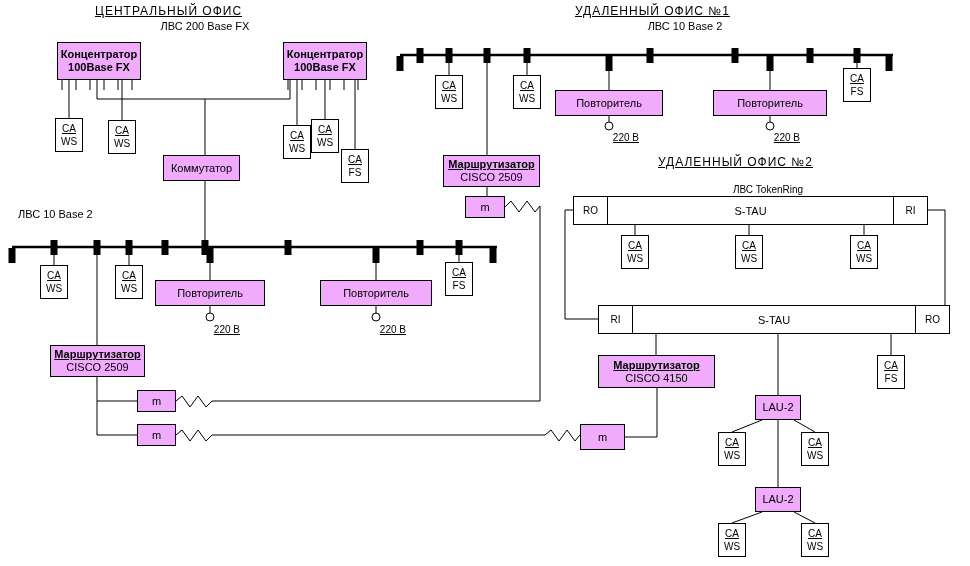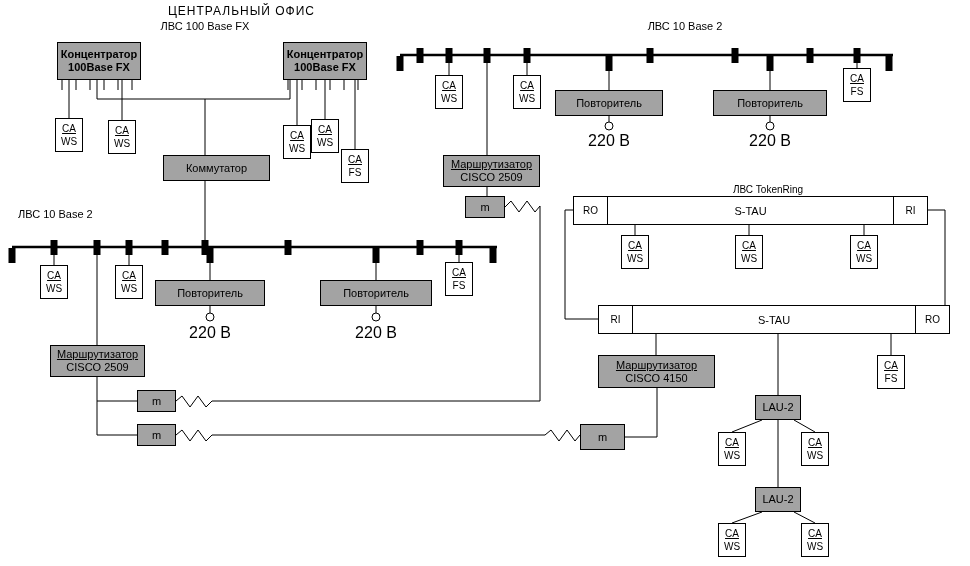--- a/index.html
+++ b/index.html
@@ -4,37 +4,37 @@
 <style>
   * { margin:0; padding:0; box-sizing:border-box; }
   html,body { background:#fff; }
   body { font-family:"Liberation Sans", sans-serif; color:#000; }
   #canvas { position:relative; width:970px; height:566px; background:#fff; overflow:hidden; }
   svg.wires { position:absolute; left:0; top:0; z-index:0; }
   svg.wires line, svg.wires polyline { stroke:#000; fill:none; stroke-width:1; }
   svg.wires line.bus { stroke-width:2.5; }
   svg.wires rect { fill:#000; stroke:none; }
   svg.wires circle { fill:#fff; stroke:#000; stroke-width:1; }
-  .box { position:absolute; border:1px solid #000; background:#a3a3a3; display:flex; flex-direction:column;
+  .box { position:absolute; border:1px solid #000; background:#f0abfc; display:flex; flex-direction:column;
          align-items:center; justify-content:center; font-size:11px; line-height:13px; text-align:center; z-index:1; }
   .bold { font-weight:bold; }
-  .ul { text-decoration:underline; }
+  .ul { text-decoration:underline;font-weight:bold; }
   .station { position:absolute; width:28px; height:34px; border:1px solid #000; background:#fff; z-index:1;
              display:flex; flex-direction:column; align-items:center; justify-content:center;
              font-size:10px; line-height:13px; text-align:center; }
   .station .top { text-decoration:underline; }
   .stau { position:absolute; border:1px solid #000; background:#fff; display:flex; z-index:1; font-size:10px; }
   .stau .port { width:34px; display:flex; align-items:center; justify-content:center;text-align:right; }
   .stau .port.l { border-right:1px solid #000; }
   .stau .port.r { border-left:1px solid #000; }
   .stau .mid { flex:1; display:flex; align-items:center; justify-content:center; font-size:11px; }
-  .title { position:absolute; text-align:right; font-size:12px; letter-spacing:1px; z-index:1; white-space:nowrap; }
+  .title { position:absolute; text-align:left; font-size:12px; letter-spacing:1px; z-index:1; white-space:nowrap;text-decoration:underline; }
   .subtitle { position:absolute; text-align:center; font-size:11px; z-index:1; white-space:nowrap; }
   .subtitle.small { font-size:10px; }
-  .plabel { position:absolute; width:60px; text-align:center; font-size:16px; z-index:1; }
+  .plabel { position:absolute; width:60px; text-align:right; font-size:10px; z-index:1;text-decoration:underline; }
   .lanlabel { position:absolute; font-size:11px; z-index:1; }
 </style>
 </head>
 <body>
 
 <div id="canvas">
 
   <svg class="wires" width="970" height="566">
 
     <g>
@@ -154,34 +154,36 @@
       <line x1="778" y1="334" x2="778" y2="395"></line>
       <line x1="778" y1="420" x2="778" y2="487"></line>
       <line x1="762" y1="420" x2="732" y2="432"></line>
       <line x1="794" y1="420" x2="815" y2="432"></line>
       <line x1="762" y1="512" x2="732" y2="523"></line>
       <line x1="794" y1="512" x2="815" y2="523"></line>
     </g>
   </svg>
 
   <div class="title" style="left:95px;top:4px;width:220px">ЦЕНТРАЛЬНЫЙ ОФИС</div>
-  <div class="subtitle" style="left:95px;top:20px;width:220px">ЛВС 100 Base FX</div>
+  <div class="subtitle" style="left:95px;top:20px;width:220px">ЛВС 200 Base FX</div>
+  <div class="title" style="left:575px;top:4px;width:220px">УДАЛЕННЫЙ ОФИС №1</div>
   <div class="subtitle" style="left:575px;top:20px;width:220px">ЛВС 10 Base 2</div>
+  <div class="title" style="left:658px;top:155px;width:220px">УДАЛЕННЫЙ ОФИС №2</div>
   <div class="subtitle small" style="left:658px;top:184px;width:220px">ЛВС TokenRing</div>
   <div class="lanlabel" style="left:18px;top:208px">ЛВС 10 Base 2</div>
 
   <div class="box bold" style="left:57px;top:42px;width:84px;height:38px">
     <div>Концентратор</div>
     <div>100Base FX</div>
   </div>
   <div class="box bold" style="left:283px;top:42px;width:84px;height:38px">
     <div>Концентратор</div>
     <div>100Base FX</div>
   </div>
-  <div class="box" style="left:163px;top:155px;width:107px;height:26px">
+  <div class="box" style="left:163px;top:155px;width:77px;height:26px">
     <div>Коммутатор</div>
   </div>
   <div class="box" style="left:155px;top:280px;width:110px;height:26px">
     <div>Повторитель</div>
   </div>
   <div class="box" style="left:320px;top:280px;width:112px;height:26px">
     <div>Повторитель</div>
   </div>
   <div class="box" style="left:50px;top:345px;width:95px;height:32px">
     <div class="ul">Маршрутизатор</div>

